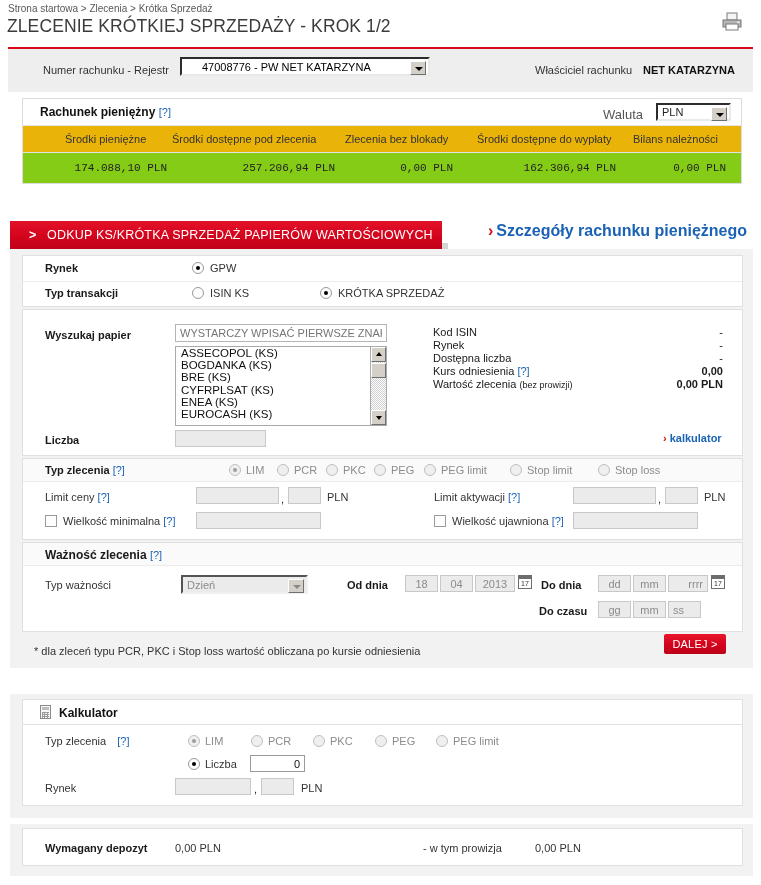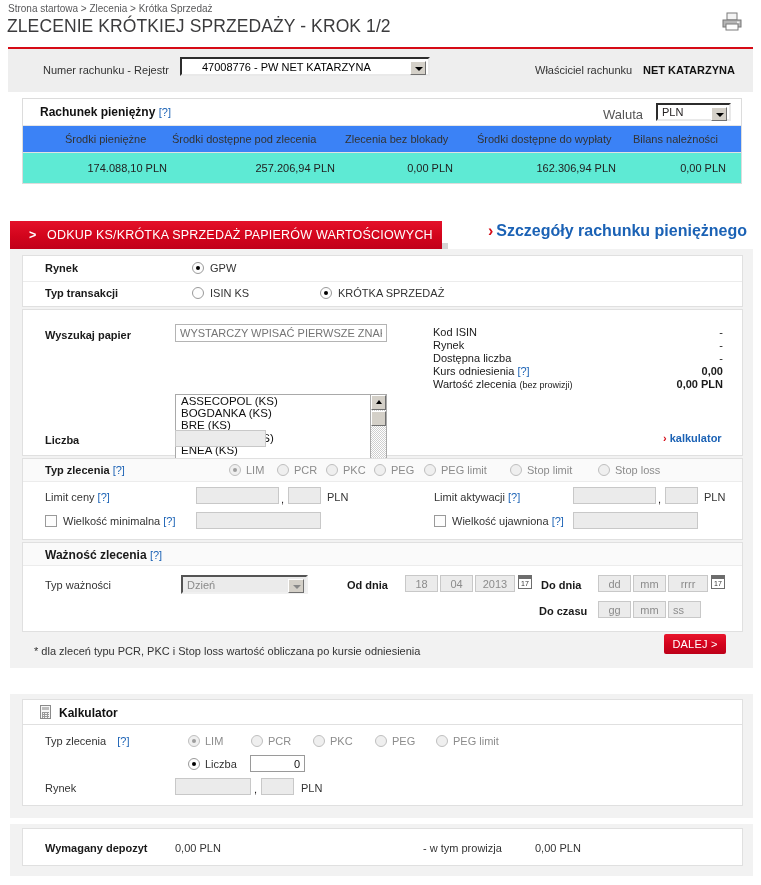--- a/index.html
+++ b/index.html
@@ -73,24 +73,24 @@
   .cash-title{position:absolute;left:17px;top:6px;font-size:12px;font-weight:bold;color:#111;}
   .help{color:#1b62b5;font-weight:normal;font-size:11px;cursor:pointer;}
   .waluta-label{position:absolute;right:98px;top:8px;font-size:13px;color:#555;}
   .waluta-select{
     position:absolute;right:10px;top:4px;width:75px;height:18px;
     background:#fff;border:2px inset #d4d0c8;border-top-color:#808080;border-left-color:#808080;
     border-right-color:#e9e9e9;border-bottom-color:#e9e9e9;box-sizing:border-box;
     font-size:11px;line-height:15px;padding-left:4px;cursor:pointer;
   }
   .cash-cols{
-    position:relative;height:26px;background:#3b82f6;border-bottom:1px solid #e2e2e2;
+    position:relative;height:26px;background:#eab308;border-bottom:1px solid #e2e2e2;
   }
   .cash-cols span{position:absolute;top:7px;font-size:11px;color:#333;}
-  .cash-vals{position:relative;height:30px;background:#5eead4;}
+  .cash-vals{position:relative;height:30px;background:#84cc16;font-family:Liberation Mono, monospace;}
   .cash-vals span{position:absolute;top:9px;font-size:11px;color:#222;}
   
   .sec-banner{
     position:absolute;left:10px;top:221px;width:432px;height:28px;
     background:linear-gradient(to bottom,#e4112a 0%,#d2041c 55%,#c1001a 100%);
     color:#fff;font-size:12.5px;
     line-height:28px;
   }
   .sec-banner .chev{position:absolute;left:19px;top:0;font-weight:bold;}
   .sec-banner .txt{position:absolute;left:37px;top:0;letter-spacing:.2px;}
@@ -136,21 +136,20 @@
   }
   .inp.white{background:#ffffff;color:#111;border:1px solid #9a9a9a;}
   .txtfield{
     background:#ffffff;border:1px solid #b4b4b4;box-sizing:border-box;
     font-size:11px;color:#333;padding:2px 4px;text-align:left;
   }
   
   .listbox{
     position:absolute;background:#fff;border:1px solid #a9a9a9;box-sizing:border-box;
     overflow:hidden;
-    margin-top:48px;
   }
   .listbox ul{margin:0;padding:0;list-style:none;}
   .listbox li{font-size:11.5px;color:#111;padding:0 0 0 5px;line-height:12.2px;cursor:pointer;}
   .sbar{
     position:absolute;right:0;top:0;width:16px;height:100%;
     background:repeating-conic-gradient(#ffffff 0% 25%, #cfcfcf 0% 50%) 0 0/2px 2px;
     border-left:1px solid #a9a9a9;box-sizing:border-box;
   }
   .sbtn{
     position:absolute;left:0;width:15px;height:15px;background:#d4d0c8;
@@ -423,21 +422,21 @@
 
     <span class="lbl-b" style="position:absolute;left:324px;top:36px;">Od dnia</span>
     <input class="inp" style="position: absolute; left: 382px; top: 32px; width: 33px; height: 17px; text-align: center;" value="18">
     <input class="inp" style="position: absolute; left: 417px; top: 32px; width: 33px; height: 17px; text-align: center;" value="04">
     <input class="inp" style="position: absolute; left: 452px; top: 32px; width: 40px; height: 17px; text-align: center;" value="2013">
     <span class="cal" style="left:495px;top:32px;"></span>
 
     <span class="lbl-b" style="position:absolute;left:518px;top:36px;">Do dnia</span>
     <input class="inp" style="position: absolute; left: 575px; top: 32px; width: 33px; height: 17px; text-align: center;" value="dd">
     <input class="inp" style="position: absolute; left: 610px; top: 32px; width: 33px; height: 17px; text-align: center;" value="mm">
-    <input class="inp" style="position: absolute; left: 645px; top: 32px; width: 40px; height: 17px; text-align: center;" value="rrrr">
+    <input class="inp" style="position: absolute; left: 645px; top: 32px; width: 40px; height: 17px; " value="rrrr">
     <span class="cal" style="left:688px;top:32px;"></span>
 
     <span class="lbl-b" style="position:absolute;left:516px;top:62px;">Do czasu</span>
     <input class="inp" style="position: absolute; left: 575px; top: 58px; width: 33px; height: 17px; text-align: center;" value="gg">
     <input class="inp" style="position: absolute; left: 610px; top: 58px; width: 33px; height: 17px; text-align: center;" value="mm">
     <input class="inp" style="position: absolute; left: 645px; top: 58px; width: 33px; height: 17px; text-align: left;" value="ss">
   </div>
 
   <span class="note" style="left:24px;top:396px;">* dla zleceń typu PCR, PKC i Stop loss wartość obliczana po kursie odniesienia</span>
   <button class="btn-red" style="left:654px;top:385px;width:62px;height:20px;">DALEJ &gt;</button>

